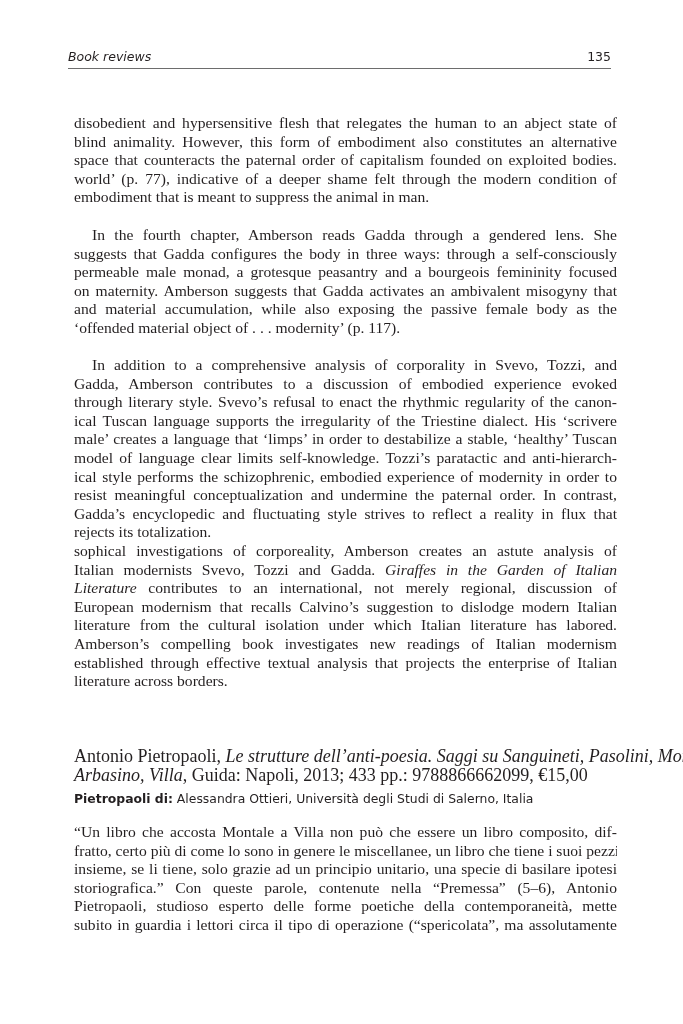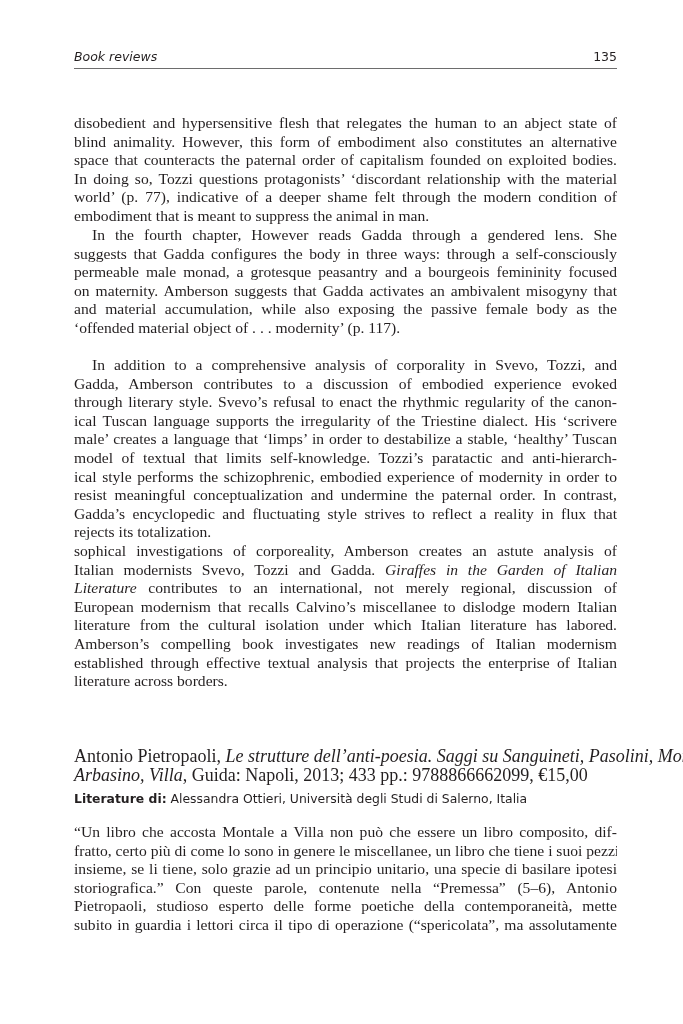--- a/index.html
+++ b/index.html
@@ -9,21 +9,21 @@
     }
     body {
       width: 683px;
       height: 1024px;
       position: relative;
       overflow: hidden;
       color: #231f20;
     }
     .running-head {
       position: absolute;
-      left: 74px;
+      left: 68px;
       top: 48px;
       width: 543px;
       height: 20px;
       font-family: "DejaVu Sans", sans-serif;
       font-size: 12.5px;
       border-bottom: 1px solid #6d6d6d;
     }
     .running-head .title {
       position: absolute;
       left: 0;
@@ -87,65 +87,64 @@
 
 <header class="running-head">
   <span class="title">Book reviews</span>
   <span class="page-number">135</span>
 </header>
 
 <div class="body-text" style="top:114px;">
   <span class="line">disobedient and hypersensitive flesh that relegates the human to an abject state of</span>
   <span class="line">blind animality. However, this form of embodiment also constitutes an alternative</span>
   <span class="line">space that counteracts the paternal order of capitalism founded on exploited bodies.</span>
-  <span class="line">In doing so, Tozzi questions protagonists’ ‘discordant relationship with the material</span>
   <span class="line">world’ (p. 77), indicative of a deeper shame felt through the modern condition of</span>
   <span class="line last">embodiment that is meant to suppress the animal in man.</span>
 </div>
 
 <div class="body-text" style="top:226px;">
-  <span class="line indent">In the fourth chapter, However reads Gadda through a gendered lens. She</span>
+  <span class="line indent">In the fourth chapter, Amberson reads Gadda through a gendered lens. She</span>
   <span class="line">suggests that Gadda configures the body in three ways: through a self-consciously</span>
   <span class="line">permeable male monad, a grotesque peasantry and a bourgeois femininity focused</span>
   <span class="line">on maternity. Amberson suggests that Gadda activates an ambivalent misogyny that</span>
   <span class="line">and material accumulation, while also exposing the passive female body as the</span>
   <span class="line last">‘offended material object of . . . modernity’ (p. 117).</span>
 </div>
 
 <div class="body-text" style="top:356px;">
   <span class="line indent">In addition to a comprehensive analysis of corporality in Svevo, Tozzi, and</span>
   <span class="line">Gadda, Amberson contributes to a discussion of embodied experience evoked</span>
   <span class="line">through literary style. Svevo’s refusal to enact the rhythmic regularity of the canon-</span>
   <span class="line">ical Tuscan language supports the irregularity of the Triestine dialect. His ‘scrivere</span>
   <span class="line">male’ creates a language that ‘limps’ in order to destabilize a stable, ‘healthy’ Tuscan</span>
-  <span class="line">model of textual that limits self-knowledge. Tozzi’s paratactic and anti-hierarch-</span>
+  <span class="line">model of language clear limits self-knowledge. Tozzi’s paratactic and anti-hierarch-</span>
   <span class="line">ical style performs the schizophrenic, embodied experience of modernity in order to</span>
   <span class="line">resist meaningful conceptualization and undermine the paternal order. In contrast,</span>
   <span class="line">Gadda’s encyclopedic and fluctuating style strives to reflect a reality in flux that</span>
   <span class="line last">rejects its totalization.</span>
 </div>
 
 <div class="body-text" style="top:542px;">
   <span class="line">sophical investigations of corporeality, Amberson creates an astute analysis of</span>
   <span class="line"><span>Italian modernists Svevo, Tozzi and Gadda. </span><span class="ital">Giraffes in the Garden of Italian</span></span>
   <span class="line"><span class="ital">Literature</span><span> contributes to an international, not merely regional, discussion of</span></span>
-  <span class="line">European modernism that recalls Calvino’s miscellanee to dislodge modern Italian</span>
+  <span class="line">European modernism that recalls Calvino’s suggestion to dislodge modern Italian</span>
   <span class="line">literature from the cultural isolation under which Italian literature has labored.</span>
   <span class="line">Amberson’s compelling book investigates new readings of Italian modernism</span>
   <span class="line">established through effective textual analysis that projects the enterprise of Italian</span>
   <span class="line last">literature across borders.</span>
 </div>
 
 <div class="citation" style="top:747px;">
   <span class="cline"><span>Antonio Pietropaoli, </span><span class="ital">Le strutture dell’anti-poesia. Saggi su Sanguineti, Pasolini, Montale,</span></span>
   <span class="cline"><span class="ital">Arbasino, Villa</span><span>, Guida: Napoli, 2013; 433 pp.: 9788866662099, €15,00</span></span>
 </div>
 
 <div class="reviewer">
-  <span class="label">Literature di:</span><span> Alessandra Ottieri, Università degli Studi di Salerno, Italia</span>
+  <span class="label">Pietropaoli di:</span><span> Alessandra Ottieri, Università degli Studi di Salerno, Italia</span>
 </div>
 
 <div class="body-text" style="top:823px;">
   <span class="line">“Un libro che accosta Montale a Villa non può che essere un libro composito, dif-</span>
   <span class="line">fratto, certo più di come lo sono in genere le miscellanee, un libro che tiene i suoi pezzi</span>
   <span class="line">insieme, se li tiene, solo grazie ad un principio unitario, una specie di basilare ipotesi</span>
   <span class="line">storiografica.” Con queste parole, contenute nella “Premessa” (5–6), Antonio</span>
   <span class="line">Pietropaoli, studioso esperto delle forme poetiche della contemporaneità, mette</span>
   <span class="line">subito in guardia i lettori circa il tipo di operazione (“spericolata”, ma assolutamente</span>
 </div>

